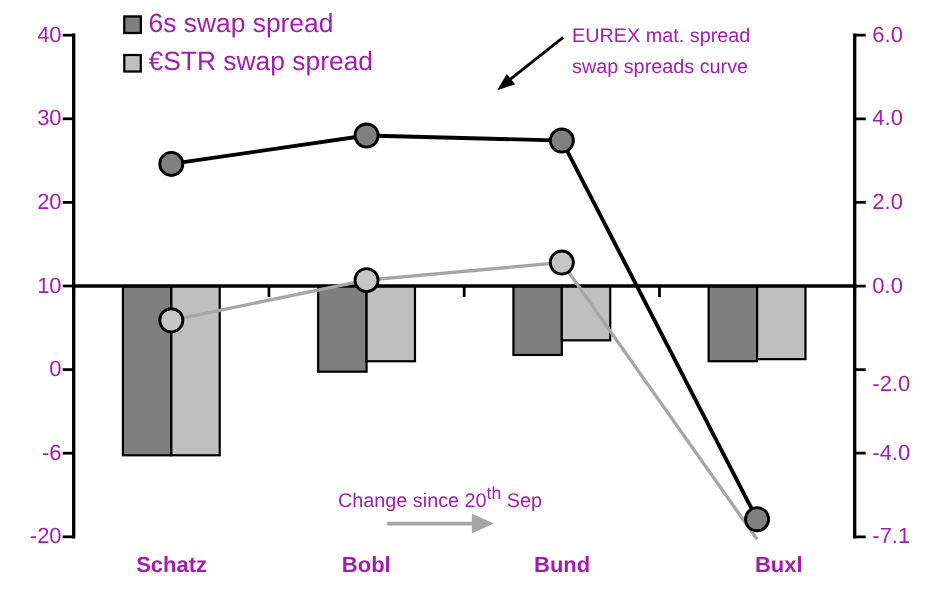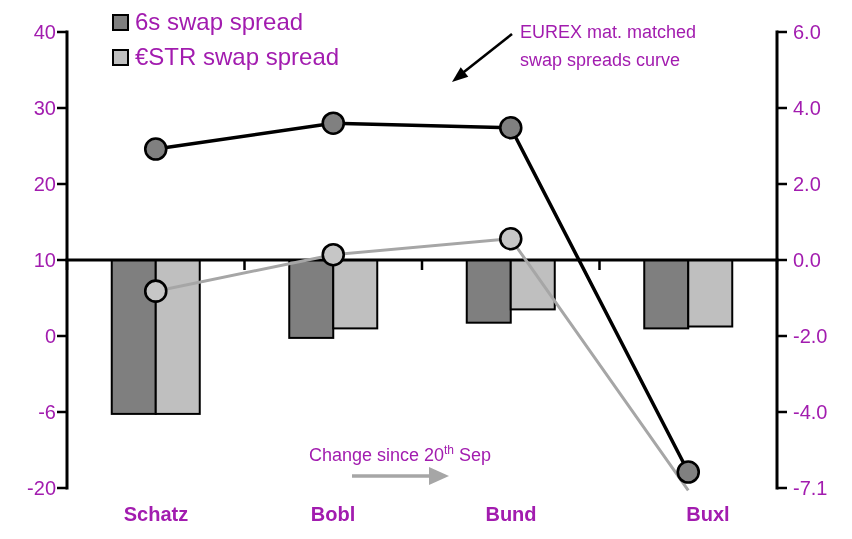--- a/index.html
+++ b/index.html
@@ -9,21 +9,21 @@
   .ticklabel{position:absolute;font-size:20px;line-height:22px;height:22px;}
   .ltick{left:0;width:56px;text-align:right;}
   .rtick{left:793px;width:59px;text-align:left;}
   .catlabel{position:absolute;top:503px;width:120px;text-align:center;font-size:20px;font-weight:bold;}
   .legend-item{position:absolute;left:112px;display:flex;align-items:center;gap:6px;
                font-size:24px;line-height:18px;}
   .swatch{width:13px;height:13px;border:2px solid #000;flex:none;}
   #curve-note{position:absolute;left:520px;top:18px;font-size:18px;line-height:28px;}
   #change-note{position:absolute;left:280px;top:439px;width:240px;text-align:center;
                font-size:18px;line-height:22px;}
-  #change-note sup{font-size:12px;}
+  #change-note sup{font-size:16px;}
 </style>
 </head>
 <body>
 
 <div id="stage">
 
   <svg id="chart-svg" width="852" height="539" viewBox="0 0 852 539">
     <g id="dynamic">
         <rect x="111.75" y="260" width="44" height="153.90000000000003" fill="#7f7f7f" stroke="#000" stroke-width="2"></rect>
         <rect x="289.25" y="260" width="44" height="77.90000000000003" fill="#7f7f7f" stroke="#000" stroke-width="2"></rect>
@@ -80,37 +80,37 @@
   <div class="ticklabel ltick" style="top:173px">20</div>
   <div class="ticklabel ltick" style="top:249px">10</div>
   <div class="ticklabel ltick" style="top:325px">0</div>
   <div class="ticklabel ltick" style="top:401px">-6</div>
   <div class="ticklabel ltick" style="top:477px">-20</div>
 
   <div class="ticklabel rtick" style="top:21px">6.0</div>
   <div class="ticklabel rtick" style="top:97px">4.0</div>
   <div class="ticklabel rtick" style="top:173px">2.0</div>
   <div class="ticklabel rtick" style="top:249px">0.0</div>
-  <div class="ticklabel rtick" style="top:325px">-2.0</div>
+  <div class="ticklabel rtick" style="top:338px">-2.0</div>
   <div class="ticklabel rtick" style="top:401px">-4.0</div>
   <div class="ticklabel rtick" style="top:477px">-7.1</div>
 
   <div class="catlabel" style="left:96px">Schatz</div>
   <div class="catlabel" style="left:273px">Bobl</div>
   <div class="catlabel" style="left:451px">Bund</div>
   <div class="catlabel" style="left:648px">Buxl</div>
 
   <div class="legend-item" style="top:13px">
     <span class="swatch" style="background: rgb(127, 127, 127);"></span>
     <span>6s swap spread</span>
   </div>
   <div class="legend-item" style="top:48px">
     <span class="swatch" style="background: rgb(191, 191, 191);"></span>
     <span>€STR swap spread</span>
   </div>
 
   <div id="curve-note">
-    <div>EUREX mat. matched</div>
+    <div>EUREX mat. spread</div>
     <div>swap spreads curve</div>
   </div>
   <div id="change-note">Change since 20<sup>th</sup> Sep</div>
 
 </div>
 
 </body></html>

